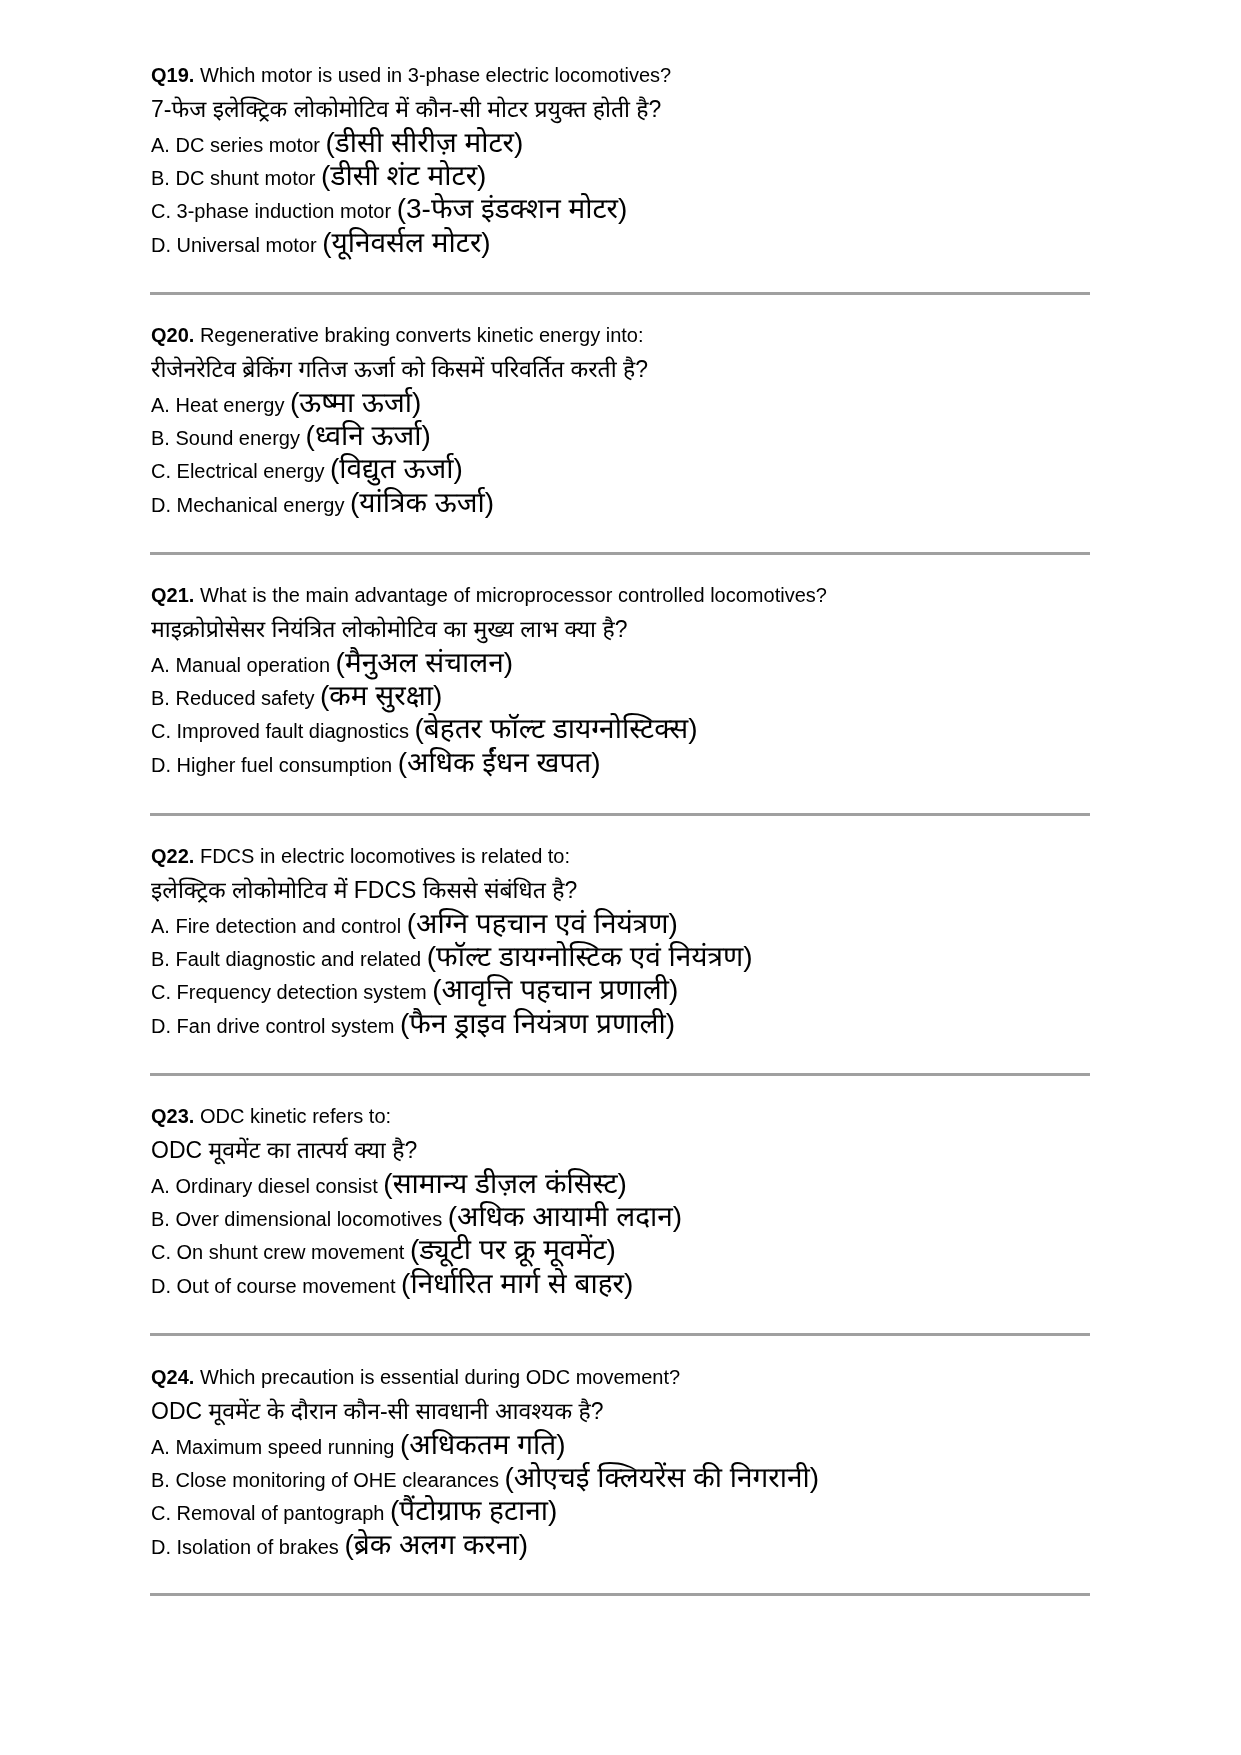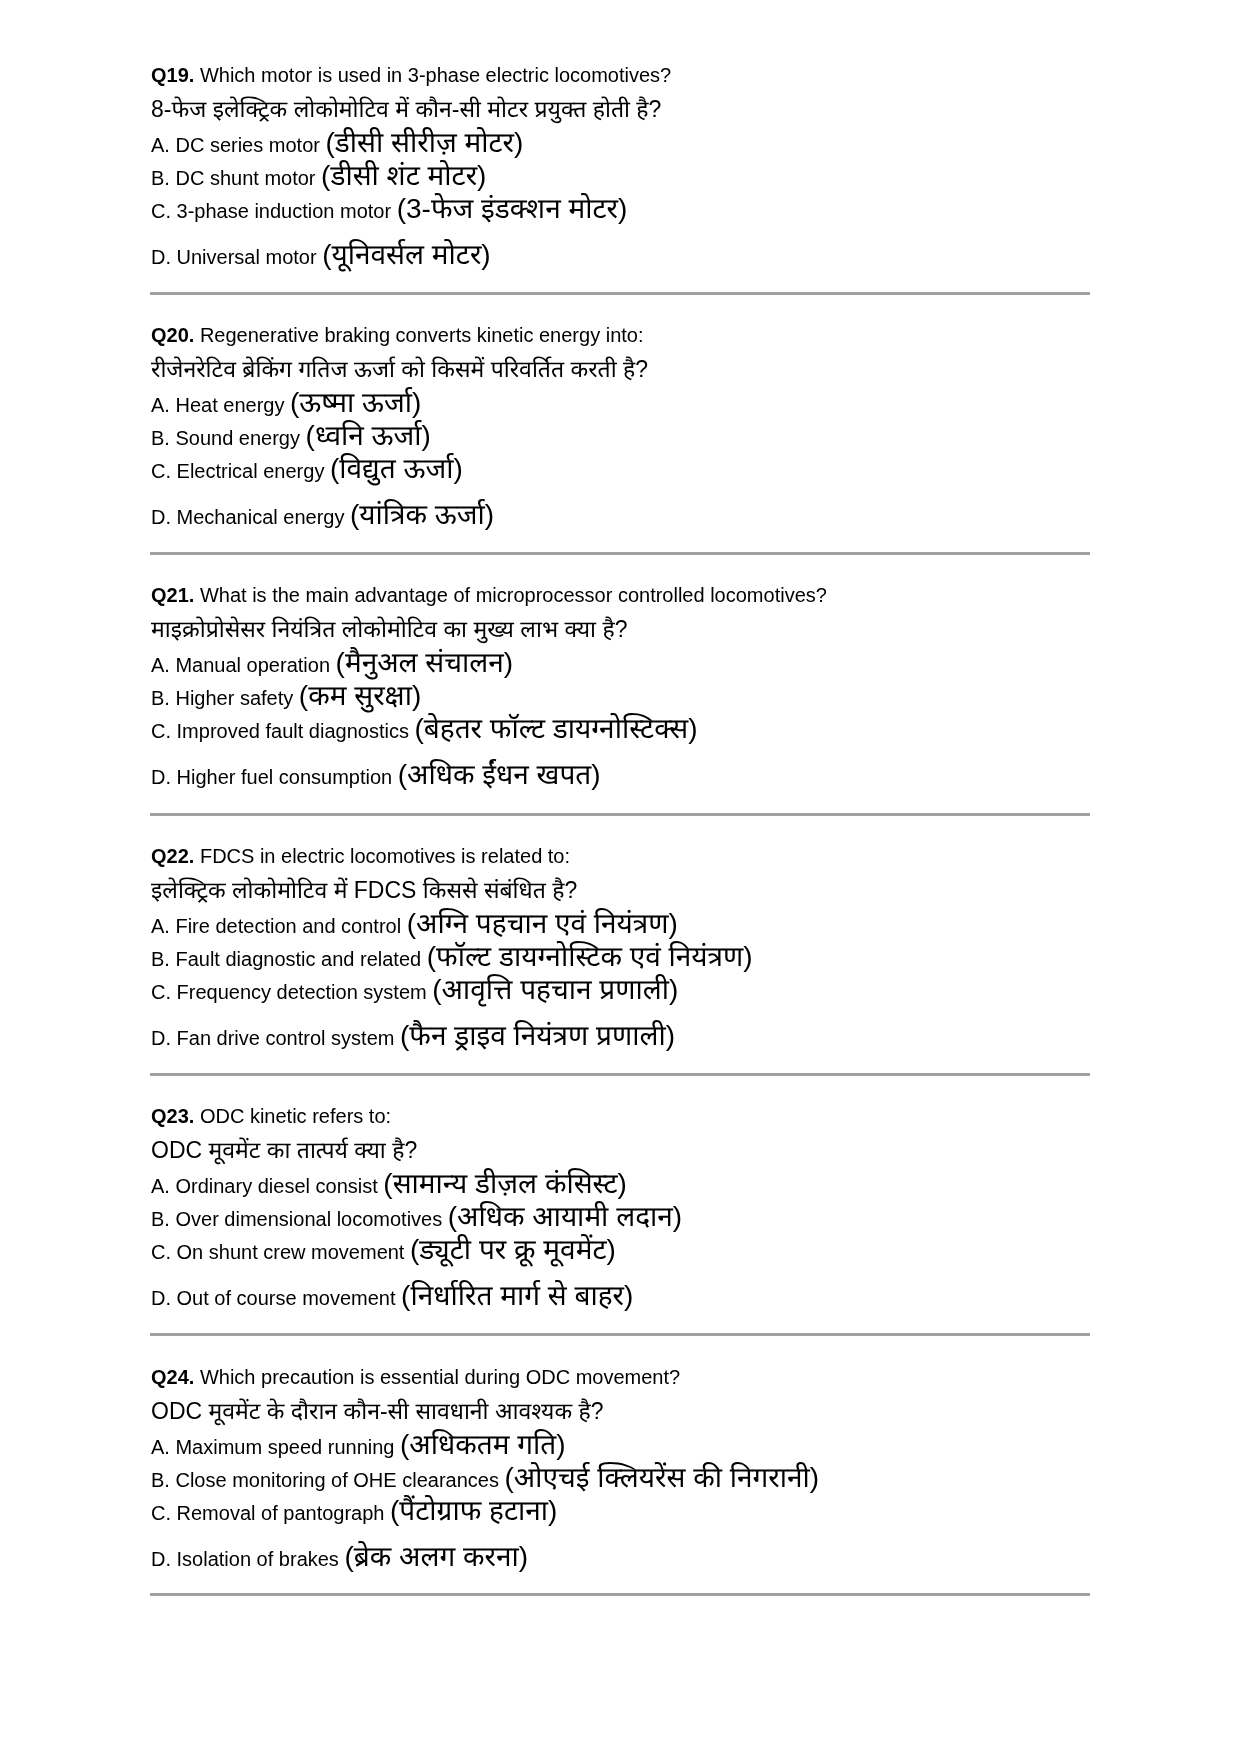--- a/index.html
+++ b/index.html
@@ -38,21 +38,21 @@
       top: 0;
     }
     .line.hindi {
       top: 32px;
       font-size: 23px;
       line-height: 28px;
     }
     .line.opt-0 { top: 68px; }
     .line.opt-1 { top: 101px; text-align: right; }
     .line.opt-2 { top: 134px; }
-    .line.opt-3 { top: 180px; }
+    .line.opt-3 { top: 168px; }
     .qnum {
       font-weight: bold;
     }
     .option .hi {
       font-size: 28px;
     }
     .divider {
       position: absolute;
       left: 150px;
       width: 940px;
@@ -60,21 +60,21 @@
       background: #a0a0a0;
     }
   </style>
 </head>
 <body>
 
 <div class="page">
 
   <div class="question" style="top:63px;">
     <div class="line title"><span class="qnum">Q19.</span> <span>Which motor is used in 3-phase electric locomotives?</span></div>
-    <div class="line hindi">8-फेज इलेक्ट्रिक लोकोमोटिव में कौन-सी मोटर प्रयुक्त होती है?</div>
+    <div class="line hindi">7-फेज इलेक्ट्रिक लोकोमोटिव में कौन-सी मोटर प्रयुक्त होती है?</div>
     <div class="line option opt-0"><span>A. DC series motor</span> <span class="hi">(डीसी सीरीज़ मोटर)</span></div>
     <div class="line option opt-1"><span>B. DC shunt motor</span> <span class="hi">(डीसी शंट मोटर)</span></div>
     <div class="line option opt-2"><span>C. 3-phase induction motor</span> <span class="hi">(3-फेज इंडक्शन मोटर)</span></div>
     <div class="line option opt-3"><span>D. Universal motor</span> <span class="hi">(यूनिवर्सल मोटर)</span></div>
   </div>
   <div class="divider" style="top:292px;"></div>
 
   <div class="question" style="top:323px;">
     <div class="line title"><span class="qnum">Q20.</span> <span>Regenerative braking converts kinetic energy into:</span></div>
     <div class="line hindi">रीजेनरेटिव ब्रेकिंग गतिज ऊर्जा को किसमें परिवर्तित करती है?</div>
@@ -82,21 +82,21 @@
     <div class="line option opt-1"><span>B. Sound energy</span> <span class="hi">(ध्वनि ऊर्जा)</span></div>
     <div class="line option opt-2"><span>C. Electrical energy</span> <span class="hi">(विद्युत ऊर्जा)</span></div>
     <div class="line option opt-3"><span>D. Mechanical energy</span> <span class="hi">(यांत्रिक ऊर्जा)</span></div>
   </div>
   <div class="divider" style="top:552px;"></div>
 
   <div class="question" style="top:583px;">
     <div class="line title"><span class="qnum">Q21.</span> <span>What is the main advantage of microprocessor controlled locomotives?</span></div>
     <div class="line hindi">माइक्रोप्रोसेसर नियंत्रित लोकोमोटिव का मुख्य लाभ क्या है?</div>
     <div class="line option opt-0"><span>A. Manual operation</span> <span class="hi">(मैनुअल संचालन)</span></div>
-    <div class="line option opt-1"><span>B. Higher safety</span> <span class="hi">(कम सुरक्षा)</span></div>
+    <div class="line option opt-1"><span>B. Reduced safety</span> <span class="hi">(कम सुरक्षा)</span></div>
     <div class="line option opt-2"><span>C. Improved fault diagnostics</span> <span class="hi">(बेहतर फॉल्ट डायग्नोस्टिक्स)</span></div>
     <div class="line option opt-3"><span>D. Higher fuel consumption</span> <span class="hi">(अधिक ईंधन खपत)</span></div>
   </div>
   <div class="divider" style="top:813px;"></div>
 
   <div class="question" style="top:844px;">
     <div class="line title"><span class="qnum">Q22.</span> <span>FDCS in electric locomotives is related to:</span></div>
     <div class="line hindi">इलेक्ट्रिक लोकोमोटिव में FDCS किससे संबंधित है?</div>
     <div class="line option opt-0"><span>A. Fire detection and control</span> <span class="hi">(अग्नि पहचान एवं नियंत्रण)</span></div>
     <div class="line option opt-1"><span>B. Fault diagnostic and related</span> <span class="hi">(फॉल्ट डायग्नोस्टिक एवं नियंत्रण)</span></div>

